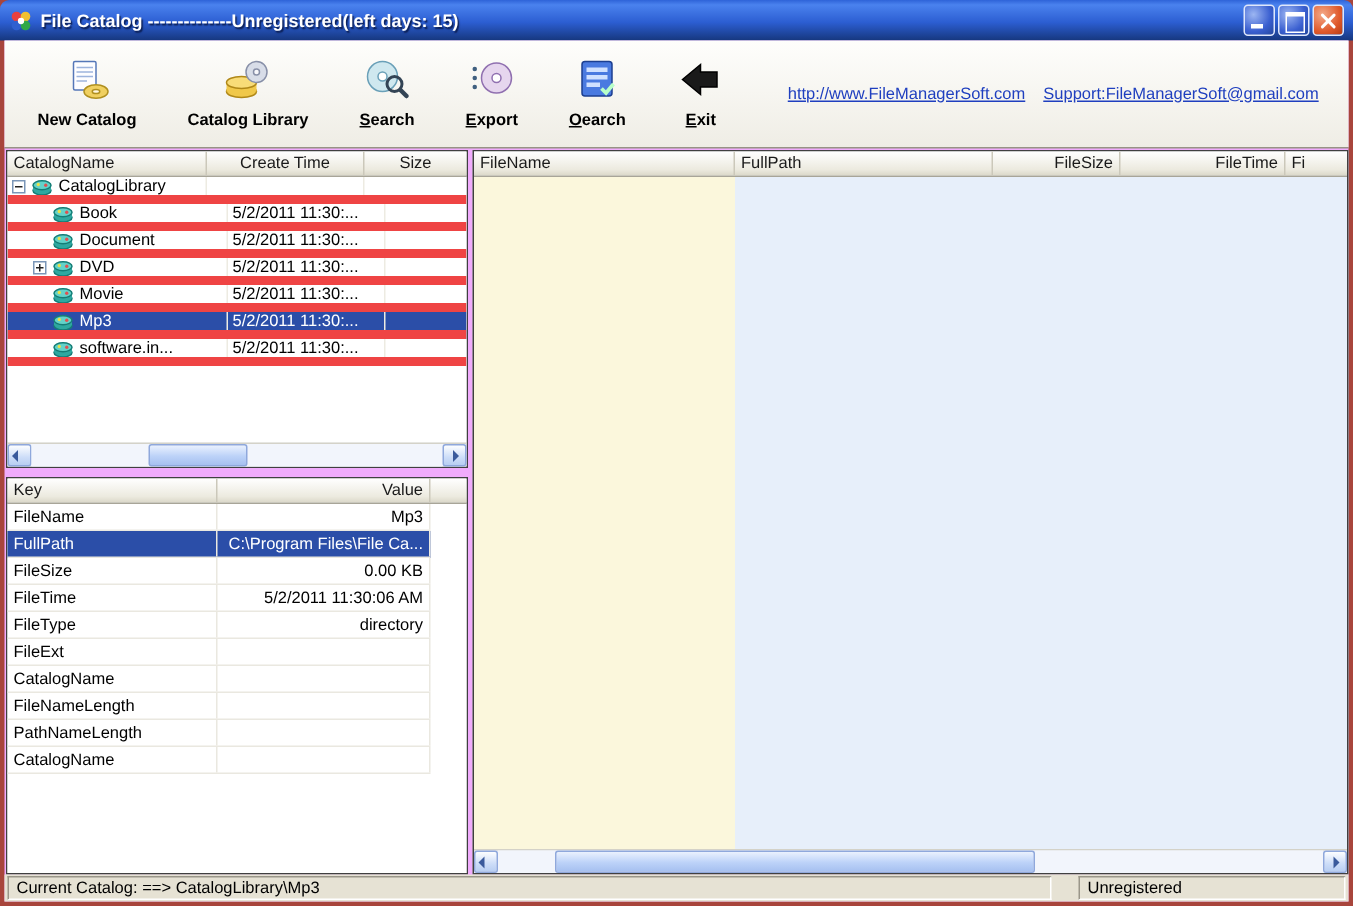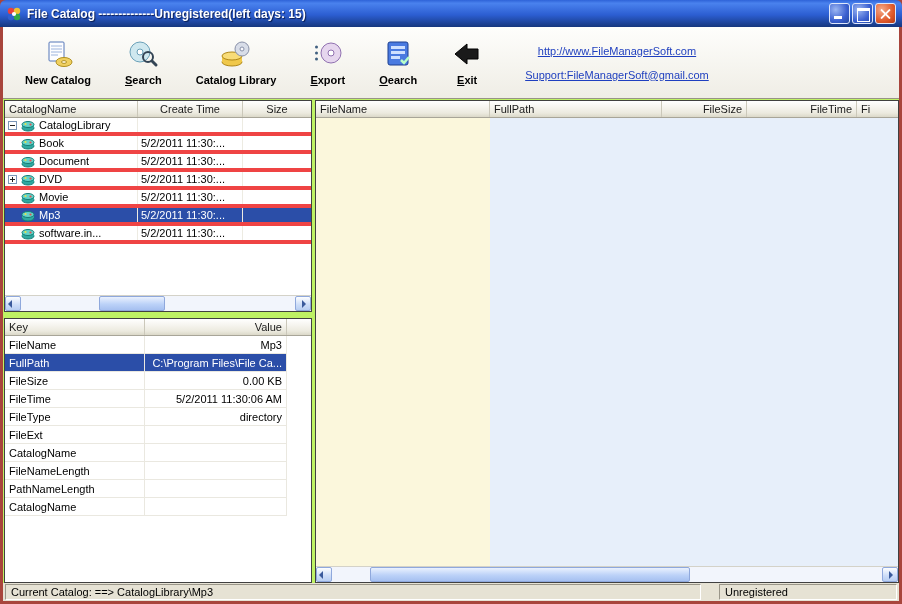--- a/index.html
+++ b/index.html
@@ -5,21 +5,21 @@
   :root{
     --selection:#2b4ea8;
     --link:#1f3fbf;
     --yellow-col:#fbf7dc;
     --body-blue:#e7effa;
     --border-red:#a8453c;
   }
   *{box-sizing:border-box;}
   html,body{margin:0;padding:0;}
   body{width:902px;height:604px;font-family:"Liberation Sans",sans-serif;font-size:11px;color:#000;}
-  .window{position:relative;width:902px;height:604px;background:#bef264;box-shadow:inset 0 0 0 3px var(--border-red);overflow:hidden;}
+  .window{position:relative;width:902px;height:604px;background:#f0abfc;box-shadow:inset 0 0 0 3px var(--border-red);overflow:hidden;}
 
   
   .titlebar{position:absolute;left:0;top:0;width:902px;height:27px;
     background:linear-gradient(180deg,#2e63d8 0%,#4a82ee 12%,#2c5ed2 55%,#16377e 100%);
     border-radius:6px 6px 0 0;display:flex;align-items:center;padding:0 6px;}
   .titlebar .app-ic{flex:none;margin-right:5px;display:flex;}
   .titlebar .ttext{color:#fff;font-weight:bold;font-size:12px;text-shadow:1px 1px 1px #0a1c50;white-space:nowrap;}
   .winbtns{margin-left:auto;display:flex;gap:2px;}
   .wbtn{position:relative;width:21px;height:21px;border-radius:3px;border:1px solid #dfe7fb;flex:none;}
   .wbtn.minb,.wbtn.maxb{background:radial-gradient(circle at 30% 30%,#9cb6f2,#3a5fd0 60%,#23479e);}
@@ -32,43 +32,43 @@
 
   
   .toolbar{position:absolute;left:3px;top:27px;width:896px;height:72px;
     background:linear-gradient(#fefefc,#efede5);border-bottom:1px solid #979385;
     display:flex;align-items:center;}
   .tbtn{display:flex;flex-direction:column;align-items:center;justify-content:center;gap:4px;
     padding:4px 8px;margin-left:18px;background:transparent;border:none;font-family:inherit;
     font-size:11px;font-weight:bold;color:#000;cursor:default;}
   .tbtn:first-child{margin-left:14px;}
   .tbtn .lbl u{text-decoration:underline;}
-  .links{margin-left:34px;display:flex;flex-direction:column;gap:12px;text-align:center;}
+  .links{margin-left:34px;display:flex;flex-direction:row;gap:12px;}
   .links a{color:var(--link);text-decoration:underline;font-size:11px;}
 
   
   .panel{position:absolute;background:#fff;border:1px solid #404040;}
   .tree-panel{left:4px;top:100px;width:308px;height:212px;}
   .props-panel{left:4px;top:318px;width:308px;height:265px;}
   .file-panel{left:315px;top:100px;width:584px;height:483px;}
 
   .colhead{display:flex;height:17px;background:linear-gradient(#ffffff,#eceadf 75%,#dbd8c9);
     border-bottom:1px solid #a8a598;}
   .colhead .hc{padding:2px 4px;border-right:1px solid #cbc8ba;color:#1a1a1a;white-space:nowrap;overflow:hidden;}
   .hc.r{text-align:center;}
 
   
   .tree-rows{position:absolute;left:0;right:0;top:17px;bottom:16px;overflow:hidden;background:#fff;}
-  .tree-row{display:flex;height:18px;align-items:flex-end;border-bottom:4px solid #ef4444;}
+  .tree-row{display:flex;height:18px;align-items:flex-end;border-bottom:6px solid #ef4444;}
   .tree-row .tc{height:100%;display:flex;align-items:center;padding:0 3px;border-right:1px solid #edebe2;white-space:nowrap;overflow:hidden;}
   .tc-name{width:133px;}
   .tc-time{width:105px;}
   .tc-size{flex:1;border-right:none !important;}
   .tree-row.selected{background:var(--selection);color:#fff;}
-  .lvl1 .tc-name{}
+  .lvl1 .tc-name{margin-left:14px;}
   .expand{flex:none;width:9px;height:9px;border:1px solid #7a96b8;background:#fff;position:relative;margin-right:4px;}
   .expand::before{content:"";position:absolute;left:1px;right:1px;top:3px;height:1px;background:#222;}
   .expand.plus::after{content:"";position:absolute;top:1px;bottom:1px;left:3px;width:1px;background:#222;}
   .expand.nobox{visibility:hidden;}
   .disk-icon{flex:none;margin-right:4px;}
 
   
   .prop-rows{position:absolute;left:0;right:0;top:17px;bottom:0;background:#fff;}
   .prop-row{display:flex;width:282px;height:18px;align-items:center;border-bottom:1px solid #eae8e0;}
   .prop-row .pc{height:100%;display:flex;align-items:center;padding:0 4px;white-space:nowrap;overflow:hidden;}
@@ -150,39 +150,39 @@
           <path d="M9 6h11M9 9h11M9 12h11M9 15h7" stroke="#9db4dd" stroke-width="1"></path>
           <ellipse cx="22" cy="22" rx="8" ry="4.5" fill="#f0d060" stroke="#b09020"></ellipse>
           <ellipse cx="22" cy="22" rx="2.5" ry="1.4" fill="#fff8e0" stroke="#b09020"></ellipse>
         </svg>
       </span>
       <span class="lbl"><u></u><span>New Catalog</span></span>
     </button>
     <button class="tbtn">
       <span>
         <svg viewBox="0 0 32 28" width="32" height="28">
-          <circle cx="13" cy="12" r="10" fill="#cfe8ef" stroke="#6aa0b8"></circle>
-          <circle cx="13" cy="12" r="3" fill="#fff" stroke="#6aa0b8"></circle>
-          <circle cx="21" cy="17" r="5" fill="none" stroke="#334455" stroke-width="2"></circle>
-          <line x1="25" y1="21" x2="29" y2="25" stroke="#334455" stroke-width="3" stroke-linecap="round"></line>
-        </svg>
-      </span>
-      <span class="lbl"><u>S</u><span>earch</span></span>
-    </button>
-    <button class="tbtn">
-      <span>
-        <svg viewBox="0 0 32 28" width="32" height="28">
           <ellipse cx="12" cy="22" rx="10" ry="4" fill="#f0c84a" stroke="#b08818"></ellipse>
           <rect x="2" y="16" width="20" height="6" fill="#f0c84a"></rect>
           <ellipse cx="12" cy="16" rx="10" ry="4" fill="#f8dc78" stroke="#b08818"></ellipse>
           <circle cx="22" cy="9" r="7" fill="#d8dde8" stroke="#8890a8"></circle>
           <circle cx="22" cy="9" r="2" fill="#f8f8fc" stroke="#8890a8"></circle>
         </svg>
       </span>
       <span class="lbl"><u></u><span>Catalog Library</span></span>
+    </button>
+    <button class="tbtn">
+      <span>
+        <svg viewBox="0 0 32 28" width="32" height="28">
+          <circle cx="13" cy="12" r="10" fill="#cfe8ef" stroke="#6aa0b8"></circle>
+          <circle cx="13" cy="12" r="3" fill="#fff" stroke="#6aa0b8"></circle>
+          <circle cx="21" cy="17" r="5" fill="none" stroke="#334455" stroke-width="2"></circle>
+          <line x1="25" y1="21" x2="29" y2="25" stroke="#334455" stroke-width="3" stroke-linecap="round"></line>
+        </svg>
+      </span>
+      <span class="lbl"><u>S</u><span>earch</span></span>
     </button>
     <button class="tbtn">
       <span>
         <svg viewBox="0 0 32 28" width="32" height="28">
           <circle cx="19" cy="13" r="10" fill="#e6d6ee" stroke="#9070b0"></circle>
           <circle cx="19" cy="13" r="3" fill="#fff" stroke="#9070b0"></circle>
           <circle cx="4.5" cy="7" r="1.5" fill="#406080"></circle>
           <circle cx="4.5" cy="13" r="1.5" fill="#406080"></circle>
           <circle cx="4.5" cy="19" r="1.5" fill="#406080"></circle>
         </svg>

